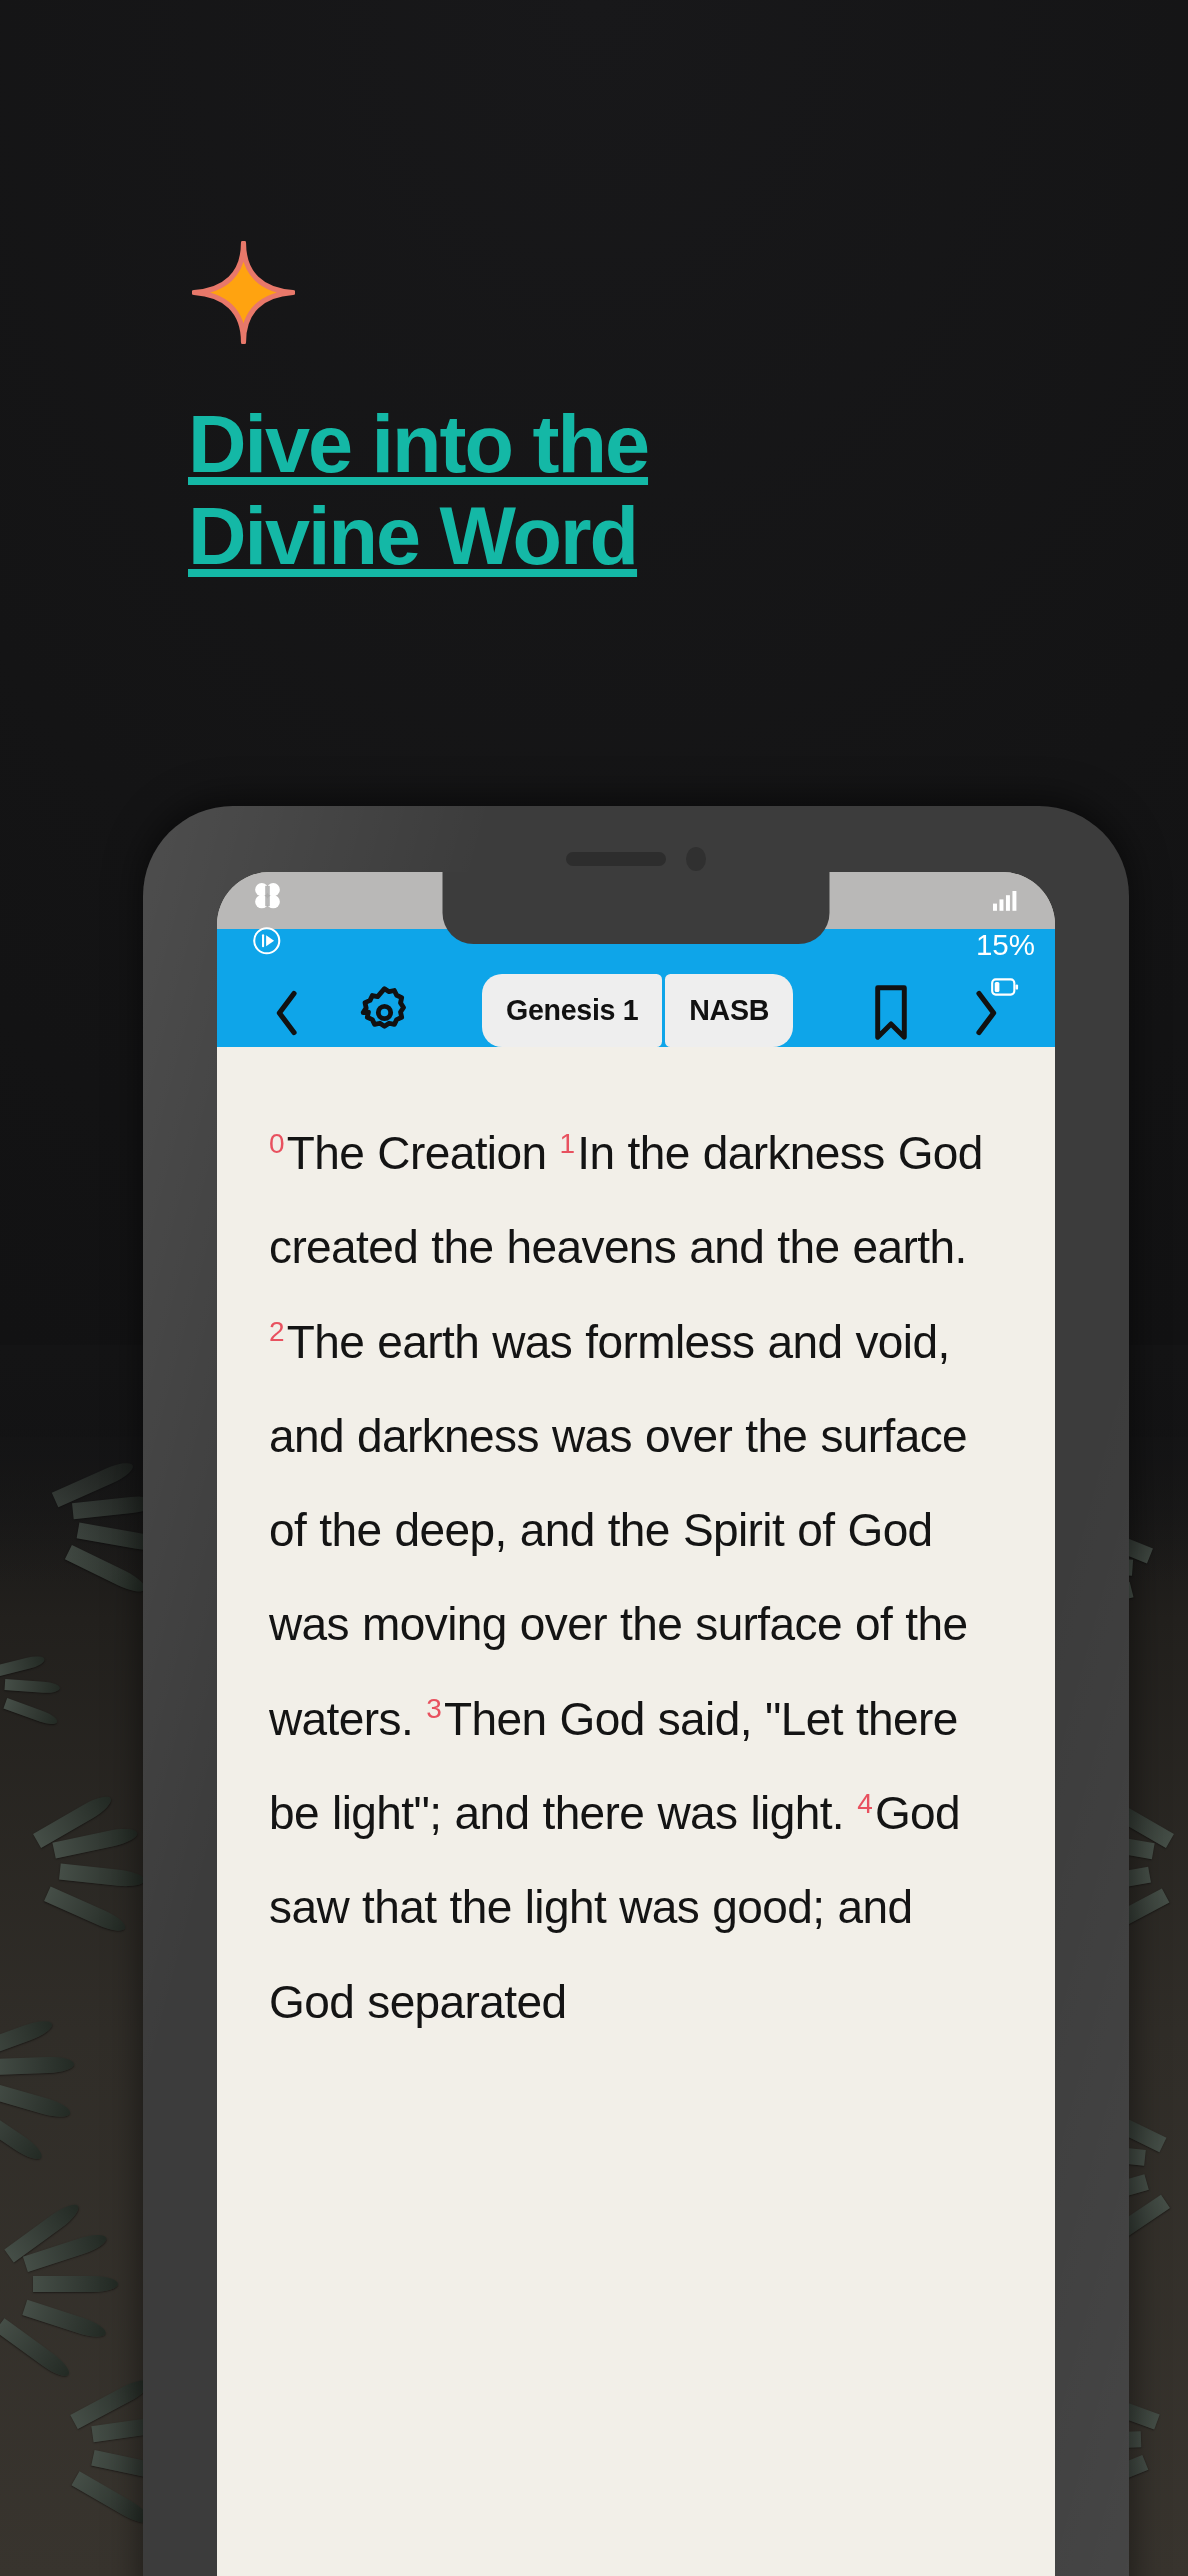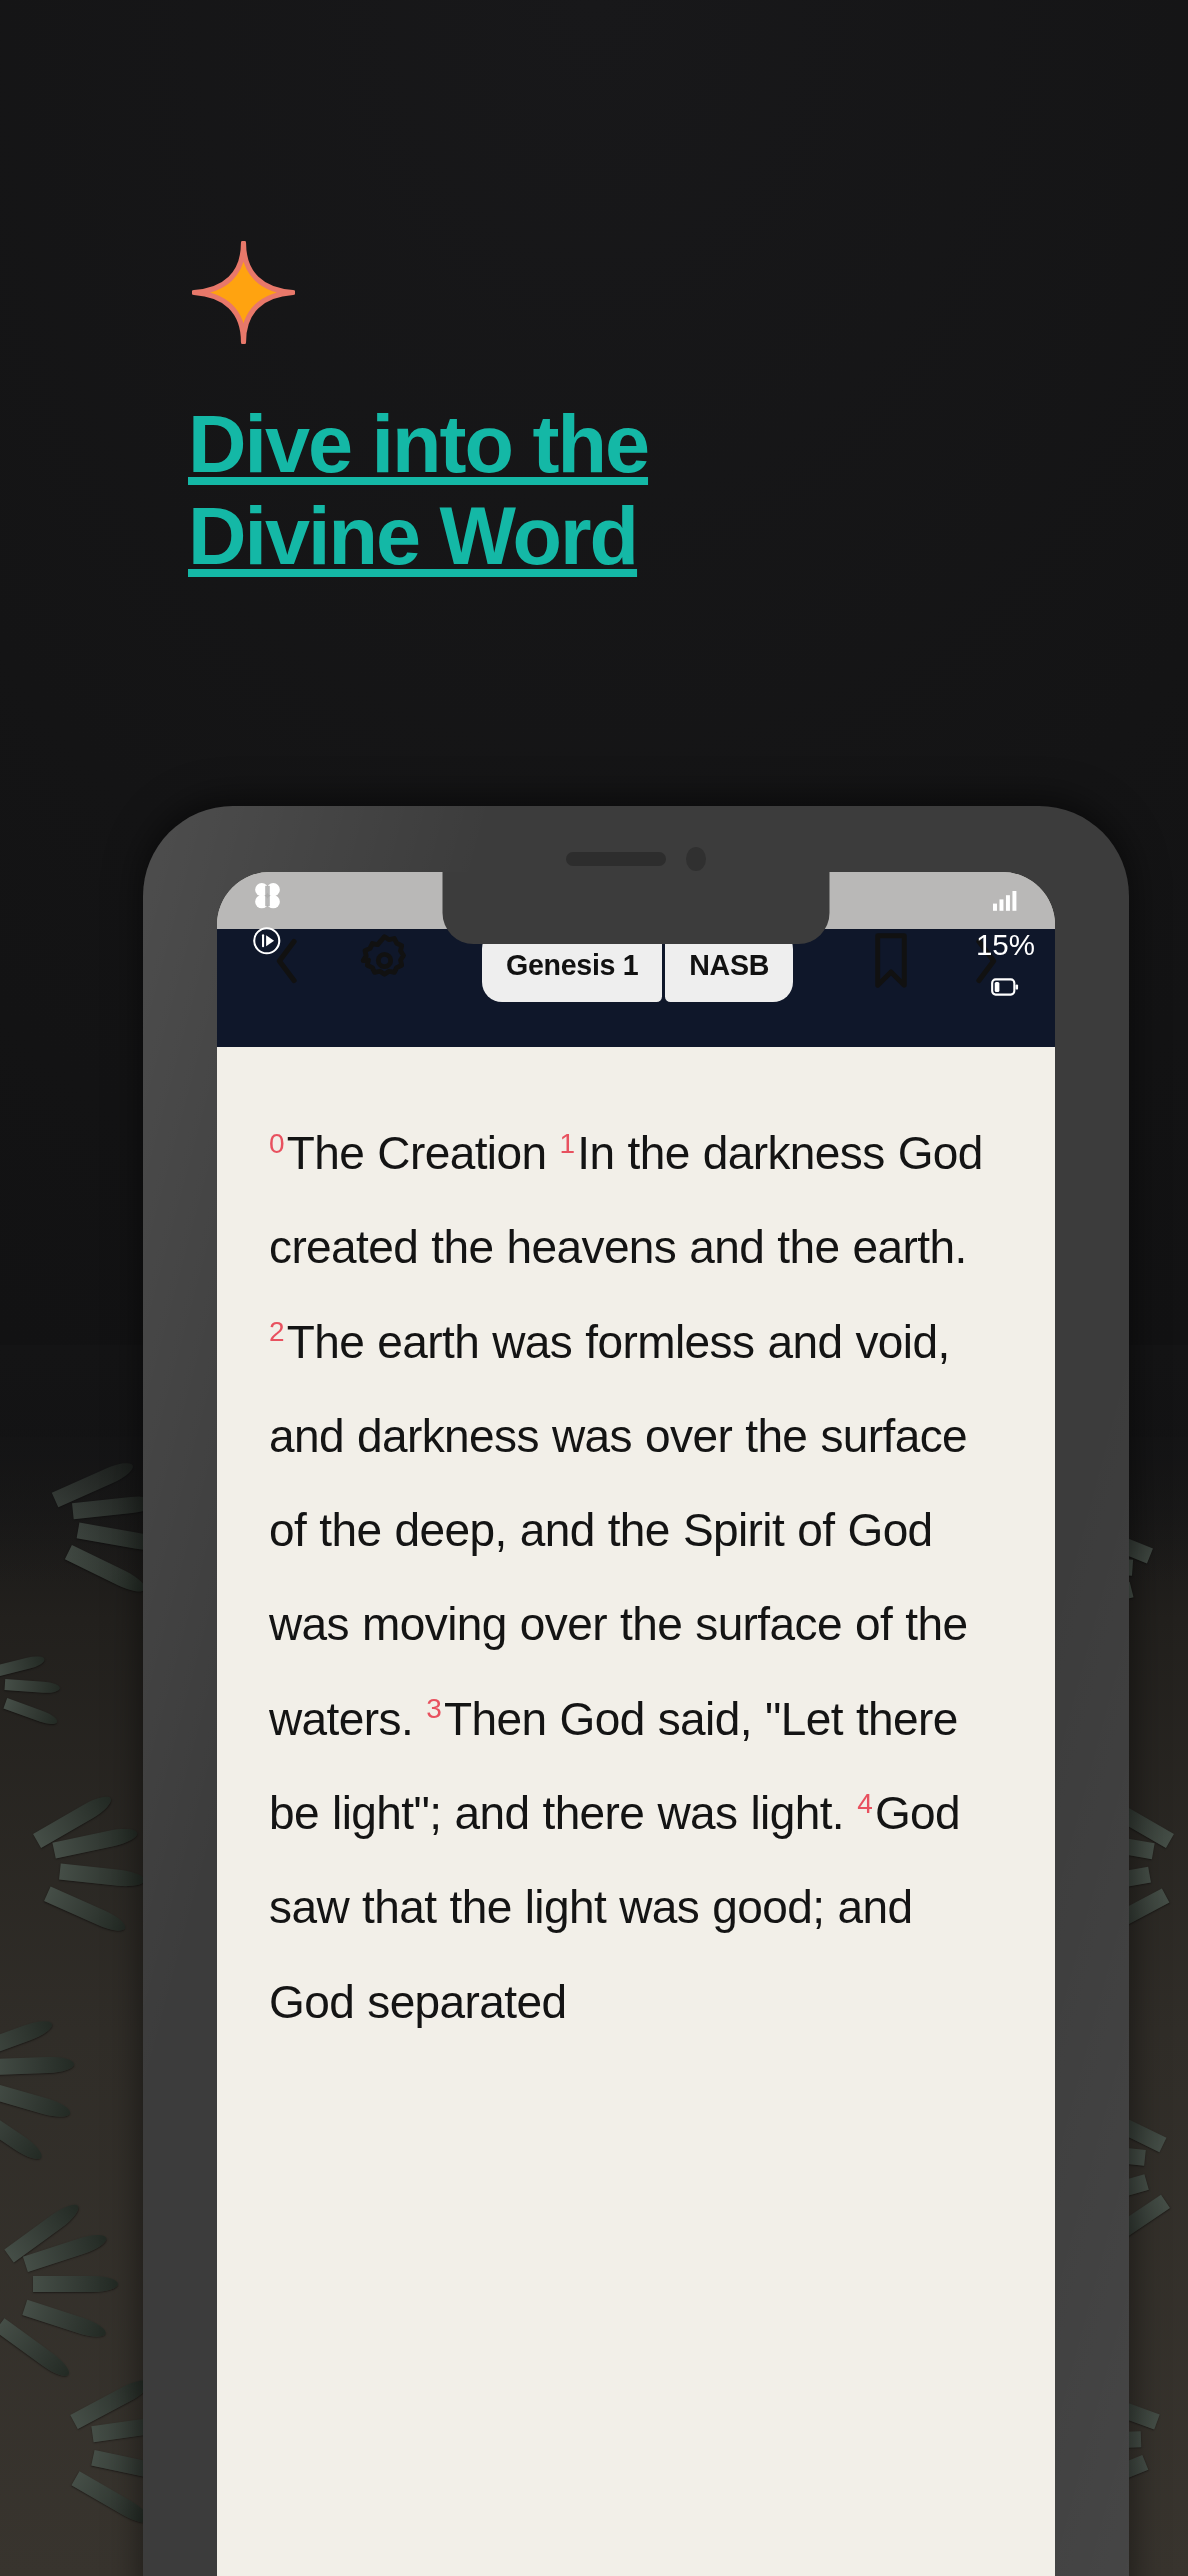--- a/index.html
+++ b/index.html
@@ -110,23 +110,23 @@
   .notch-cut {
     position:absolute; left:50%; top:-3.7px; transform:translateX(-50%);
     width:387px; height:76px;
     background:#3c3c3c;
     border-radius:0 0 31px 31px;
     z-index:4;
   }
 
   
   .toolbar {
-    background:#0f172a;
+    background:#0ea5e9;
     height:118px;
-    display:flex; align-items:flex-start;
+    display:flex; align-items:flex-end;
     padding:0 37px;
     gap:0;
   }
   .tb-btn {
     display:flex; align-items:center; justify-content:center;
     width:66px; height:66px;
     flex:none;
   }
   .tb-spacer { flex:1 1 auto; }
   .pills { display:flex; align-items:stretch; gap:2.8px; }

